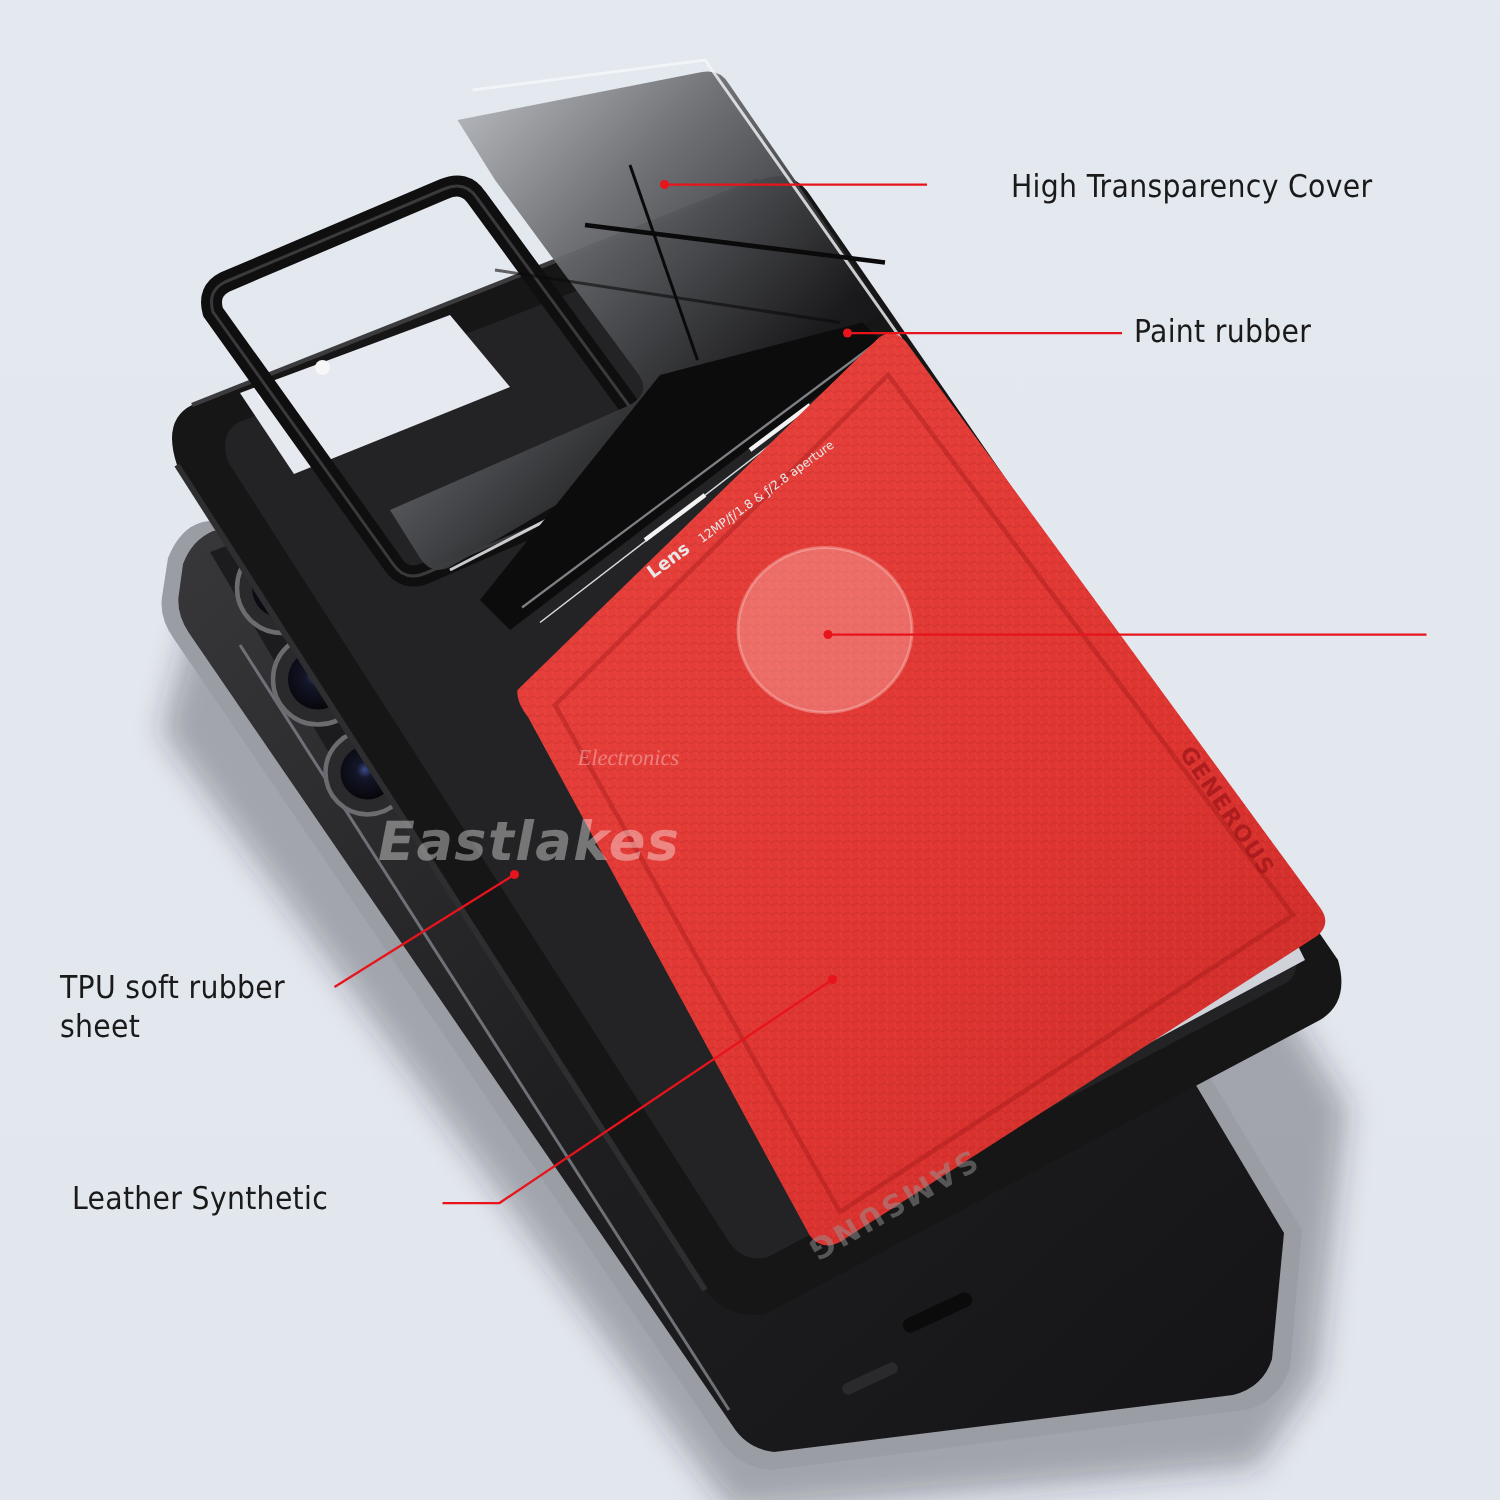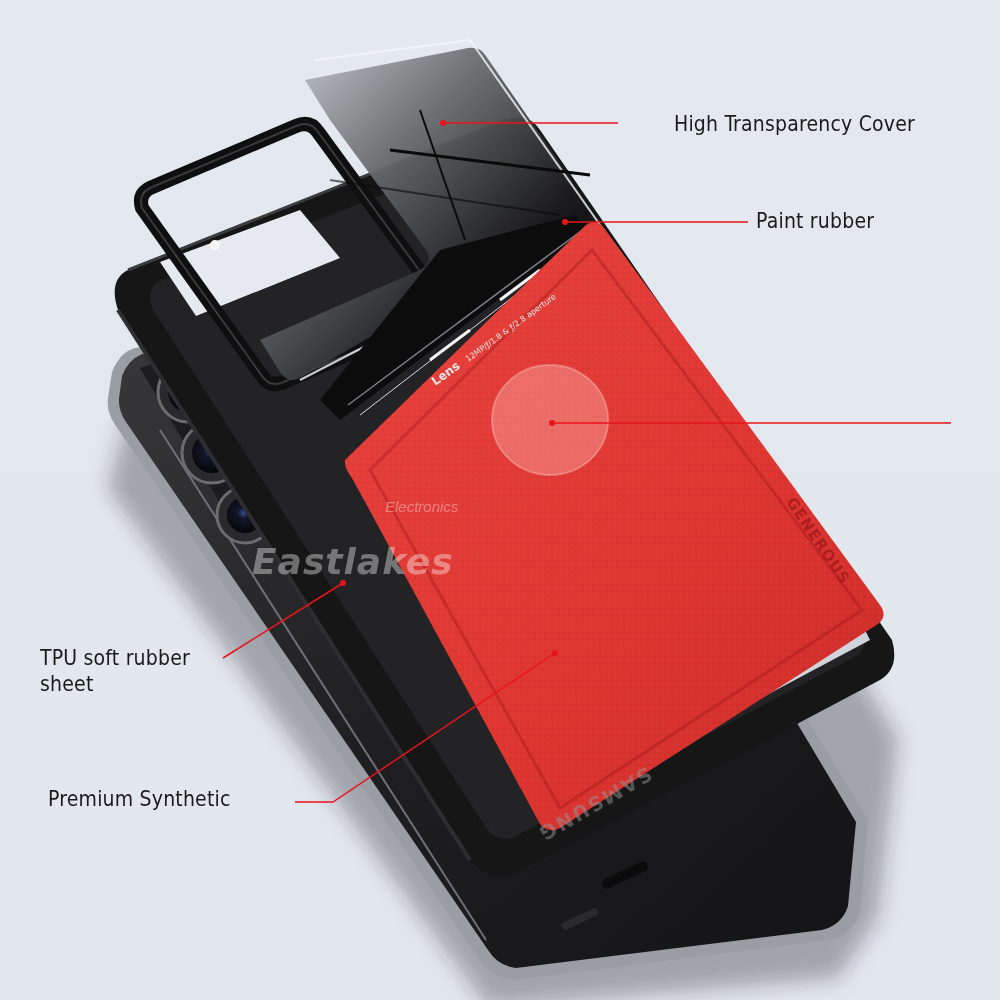--- a/index.html
+++ b/index.html
@@ -1,21 +1,21 @@
 <!DOCTYPE html>
 <html><head>
 <meta charset="utf-8">
 <style>
   html, body { margin: 0; padding: 0; }
   body { width: 1000px; height: 1000px; overflow: hidden; background: #e3e7ee; position: relative; font-family: "DejaVu Sans", sans-serif; }
   .stage { position: absolute; left: 0; top: 0; width: 1000px; height: 1000px; background: linear-gradient(180deg, #e4e8ef 0%, #e2e6ed 100%); }
   svg.art { position: absolute; left: 0; top: 0; width: 1000px; height: 1000px; }
   .label { position: absolute; color: #1a1a1a; font-size: 21px; line-height: 26px; letter-spacing: 0.2px; font-family: "DejaVu Sans", sans-serif; font-stretch: condensed; white-space: nowrap; }
   .label span { display: block; }
-  .watermark-sub { position: absolute; font-family: Liberation Sans, sans-serif; font-style: italic; color: rgba(255,255,255,0.35); font-size: 15px; }
+  .watermark-sub { position: absolute; font-family: Liberation Serif, serif; font-style: italic; color: rgba(255,255,255,0.35); font-size: 15px; }
   .watermark-main { position: absolute; font-family: "DejaVu Sans", sans-serif; font-style: italic; font-weight: bold; color: rgba(255,255,255,0.38); font-size: 36px; letter-spacing: 1px; margin-top: 29px; }
   .lens-text { position: absolute; color: #e8e8e8; font-family: "DejaVu Sans", sans-serif; white-space: nowrap; transform-origin: left center; }
   .brand-emboss { position: absolute; color: #a71a1c; font-family: "DejaVu Sans", sans-serif; font-weight: bold; font-size: 15px; letter-spacing: 1px; white-space: nowrap; transform-origin: left center; opacity: 0.85; }
   .samsung { position: absolute; color: rgba(150,150,150,0.5); font-family: "DejaVu Sans", sans-serif; font-weight: bold; font-size: 20px; letter-spacing: 2px; white-space: nowrap; transform-origin: left center; }
 </style>
 </head>
 <body>
 
 <div class="stage">
 
@@ -152,15 +152,15 @@
     <span>High Transparency Cover</span>
   </div>
   <div class="label" style="left:756px; top:208px;">
     <span>Paint rubber</span>
   </div>
   <div class="label" style="left:40px; top:645px;">
     <span>TPU soft rubber</span>
     <span>sheet</span>
   </div>
   <div class="label" style="left:48px; top:786px;">
-    <span>Premium Synthetic</span>
+    <span>Leather Synthetic</span>
   </div>
 </div>
 
 </body></html>

